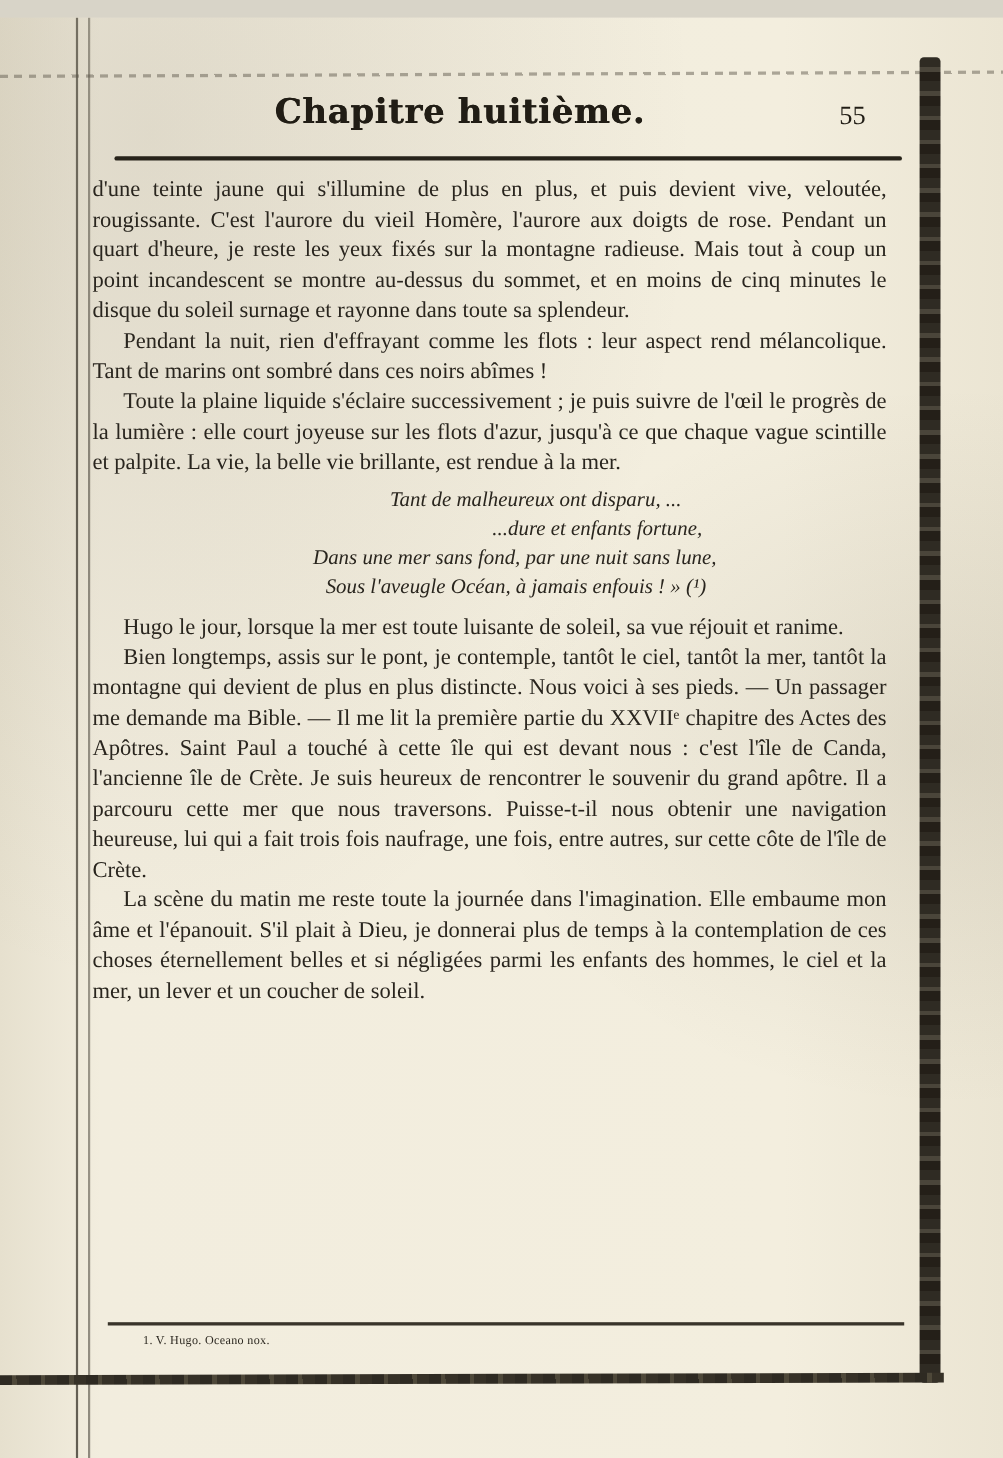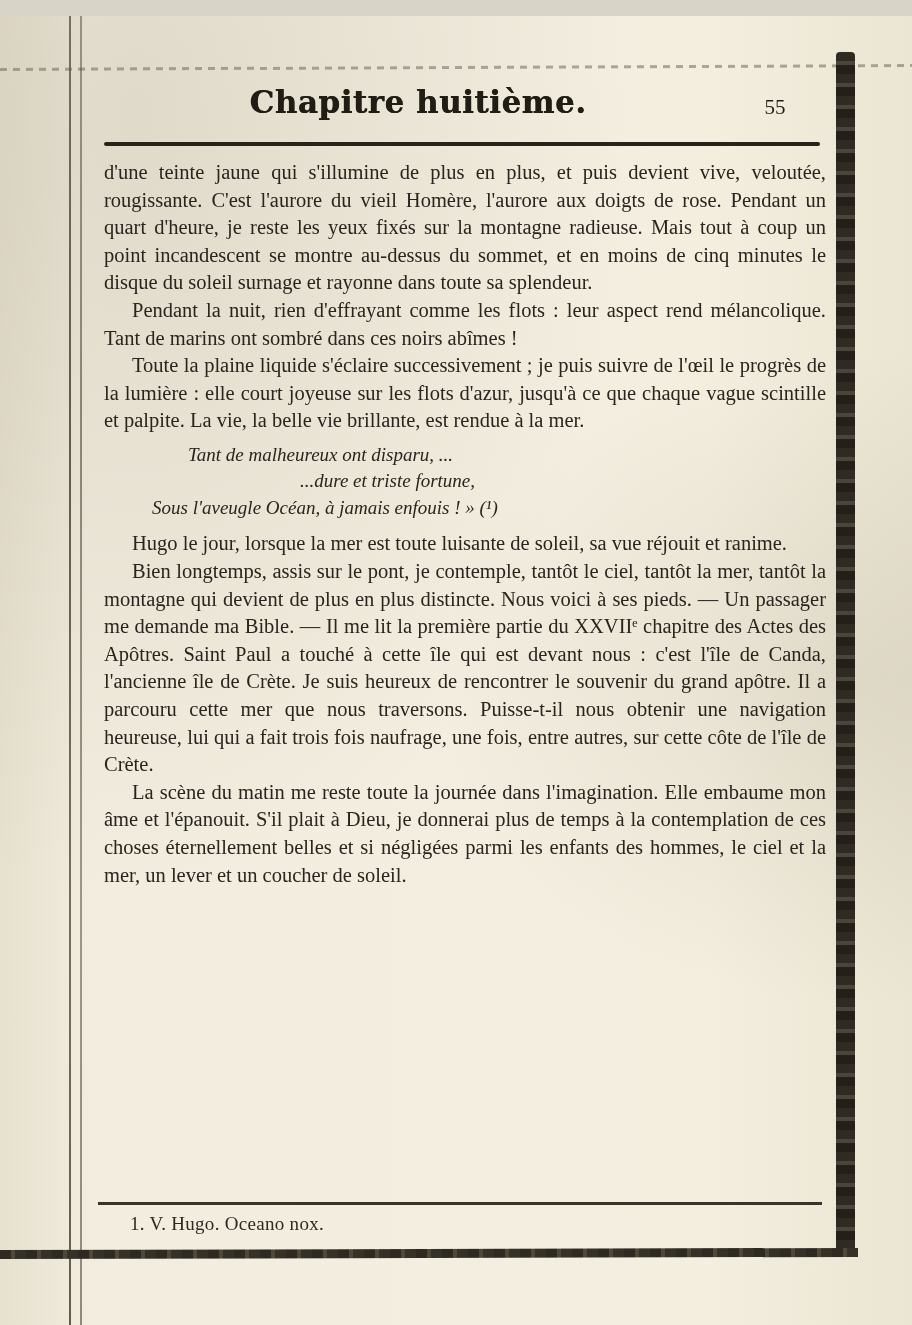--- a/index.html
+++ b/index.html
@@ -46,53 +46,53 @@
     position: absolute; top: 68px; left: 106px; width: 714px;
     display: flex; align-items: flex-end;
   }
   .title {
     flex: 1; text-align: center;
     font-family: "DejaVu Serif", serif;
     font-weight: 700; font-size: 31px; letter-spacing: 0.5px;
     color: #211d15;
     text-shadow: 0.4px 0 0 #211d15;
   }
-  .page-num { width: 90px; text-align: center; font-size: 21px; color: #211d15; }
+  .page-num { width: 90px; text-align: center; font-size: 24px; color: #211d15; }
   .header-rule {
     position: absolute; top: 126px; left: 104px; width: 716px; height: 4px;
     background: #27231a; border-radius: 2px;
   }
 
   
   .text-block {
-    position: absolute; top: 143px; left: 104px; width: 722px;
+    position: absolute; top: 143px; left: 84px; width: 722px;
     font-size: 20.5px; line-height: 27.6px; text-align: justify;
   }
   .text-block p { margin: 0; }
   .indent { text-indent: 28px; }
 
   .verse {
     margin: 7px 0 9px 0;
     font-style: italic; font-size: 19px; line-height: 26.5px;
-    text-align: left;
+    text-align: center;
   }
   .verse div { white-space: nowrap; }
   .verse .l1 { padding-left: 84px; }
   .verse .l2 { padding-left: 196px; }
   .verse .l3 { padding-left: 46px; }
   .verse .l4 { padding-left: 48px; }
 
   
   .footnote-rule {
     position: absolute; top: 1186px; left: 98px; width: 724px; height: 2.5px;
     background: #39342a;
   }
   .footnote {
     position: absolute; top: 1197px; left: 130px;
-    font-size: 19px; color: #2e2a22; letter-spacing: 0.3px;
+    font-size: 11px; color: #2e2a22; letter-spacing: 0.3px;
   }
 </style>
 </head>
 <body>
 
 <div class="page">
 
   <div class="top-edge-line"></div>
   <div class="v-line one"></div>
   <div class="v-line two"></div>
@@ -105,21 +105,22 @@
   </div>
   <div class="header-rule"></div>
 
   <div class="text-block">
     <p>d'une teinte jaune qui s'illumine de plus en plus, et puis devient vive, veloutée, rougissante. C'est l'aurore du vieil Homère, l'aurore aux doigts de rose. Pendant un quart d'heure, je reste les yeux fixés sur la montagne radieuse. Mais tout à coup un point incandescent se montre au-dessus du sommet, et en moins de cinq minutes le disque du soleil surnage et rayonne dans toute sa splendeur.</p>
     <p class="indent">Pendant la nuit, rien d'effrayant comme les flots : leur aspect rend mélancolique. Tant de marins ont sombré dans ces noirs abîmes !</p>
     <p class="indent">Toute la plaine liquide s'éclaire successivement ; je puis suivre de l'œil le progrès de la lumière : elle court joyeuse sur les flots d'azur, jusqu'à ce que chaque vague scintille et palpite. La vie, la belle vie brillante, est rendue à la mer.</p>
 
     <div class="verse">
       <div class="l1">Tant de malheureux ont disparu, ...</div>
-      <div class="l2">...dure et triste fortune,</div>
+      <div class="l2">...dure et enfants fortune,</div>
+      <div class="l3">Dans une mer sans fond, par une nuit sans lune,</div>
       <div class="l4">Sous l'aveugle Océan, à jamais enfouis ! » (¹)</div>
     </div>
 
     <p class="indent">Hugo le jour, lorsque la mer est toute luisante de soleil, sa vue réjouit et ranime.</p>
     <p class="indent">Bien longtemps, assis sur le pont, je contemple, tantôt le ciel, tantôt la mer, tantôt la montagne qui devient de plus en plus distincte. Nous voici à ses pieds. — Un passager me demande ma Bible. — Il me lit la première partie du XXVIIᵉ chapitre des Actes des Apôtres. Saint Paul a touché à cette île qui est devant nous : c'est l'île de Canda, l'ancienne île de Crète. Je suis heureux de rencontrer le souvenir du grand apôtre. Il a parcouru cette mer que nous traversons. Puisse-t-il nous obtenir une navigation heureuse, lui qui a fait trois fois naufrage, une fois, entre autres, sur cette côte de l'île de Crète.</p>
     <p class="indent">La scène du matin me reste toute la journée dans l'imagination. Elle embaume mon âme et l'épanouit. S'il plait à Dieu, je donnerai plus de temps à la contemplation de ces choses éternellement belles et si négligées parmi les enfants des hommes, le ciel et la mer, un lever et un coucher de soleil.</p>
   </div>
 
   <div class="footnote-rule"></div>
   <div class="footnote">1. V. Hugo. Oceano nox.</div>

